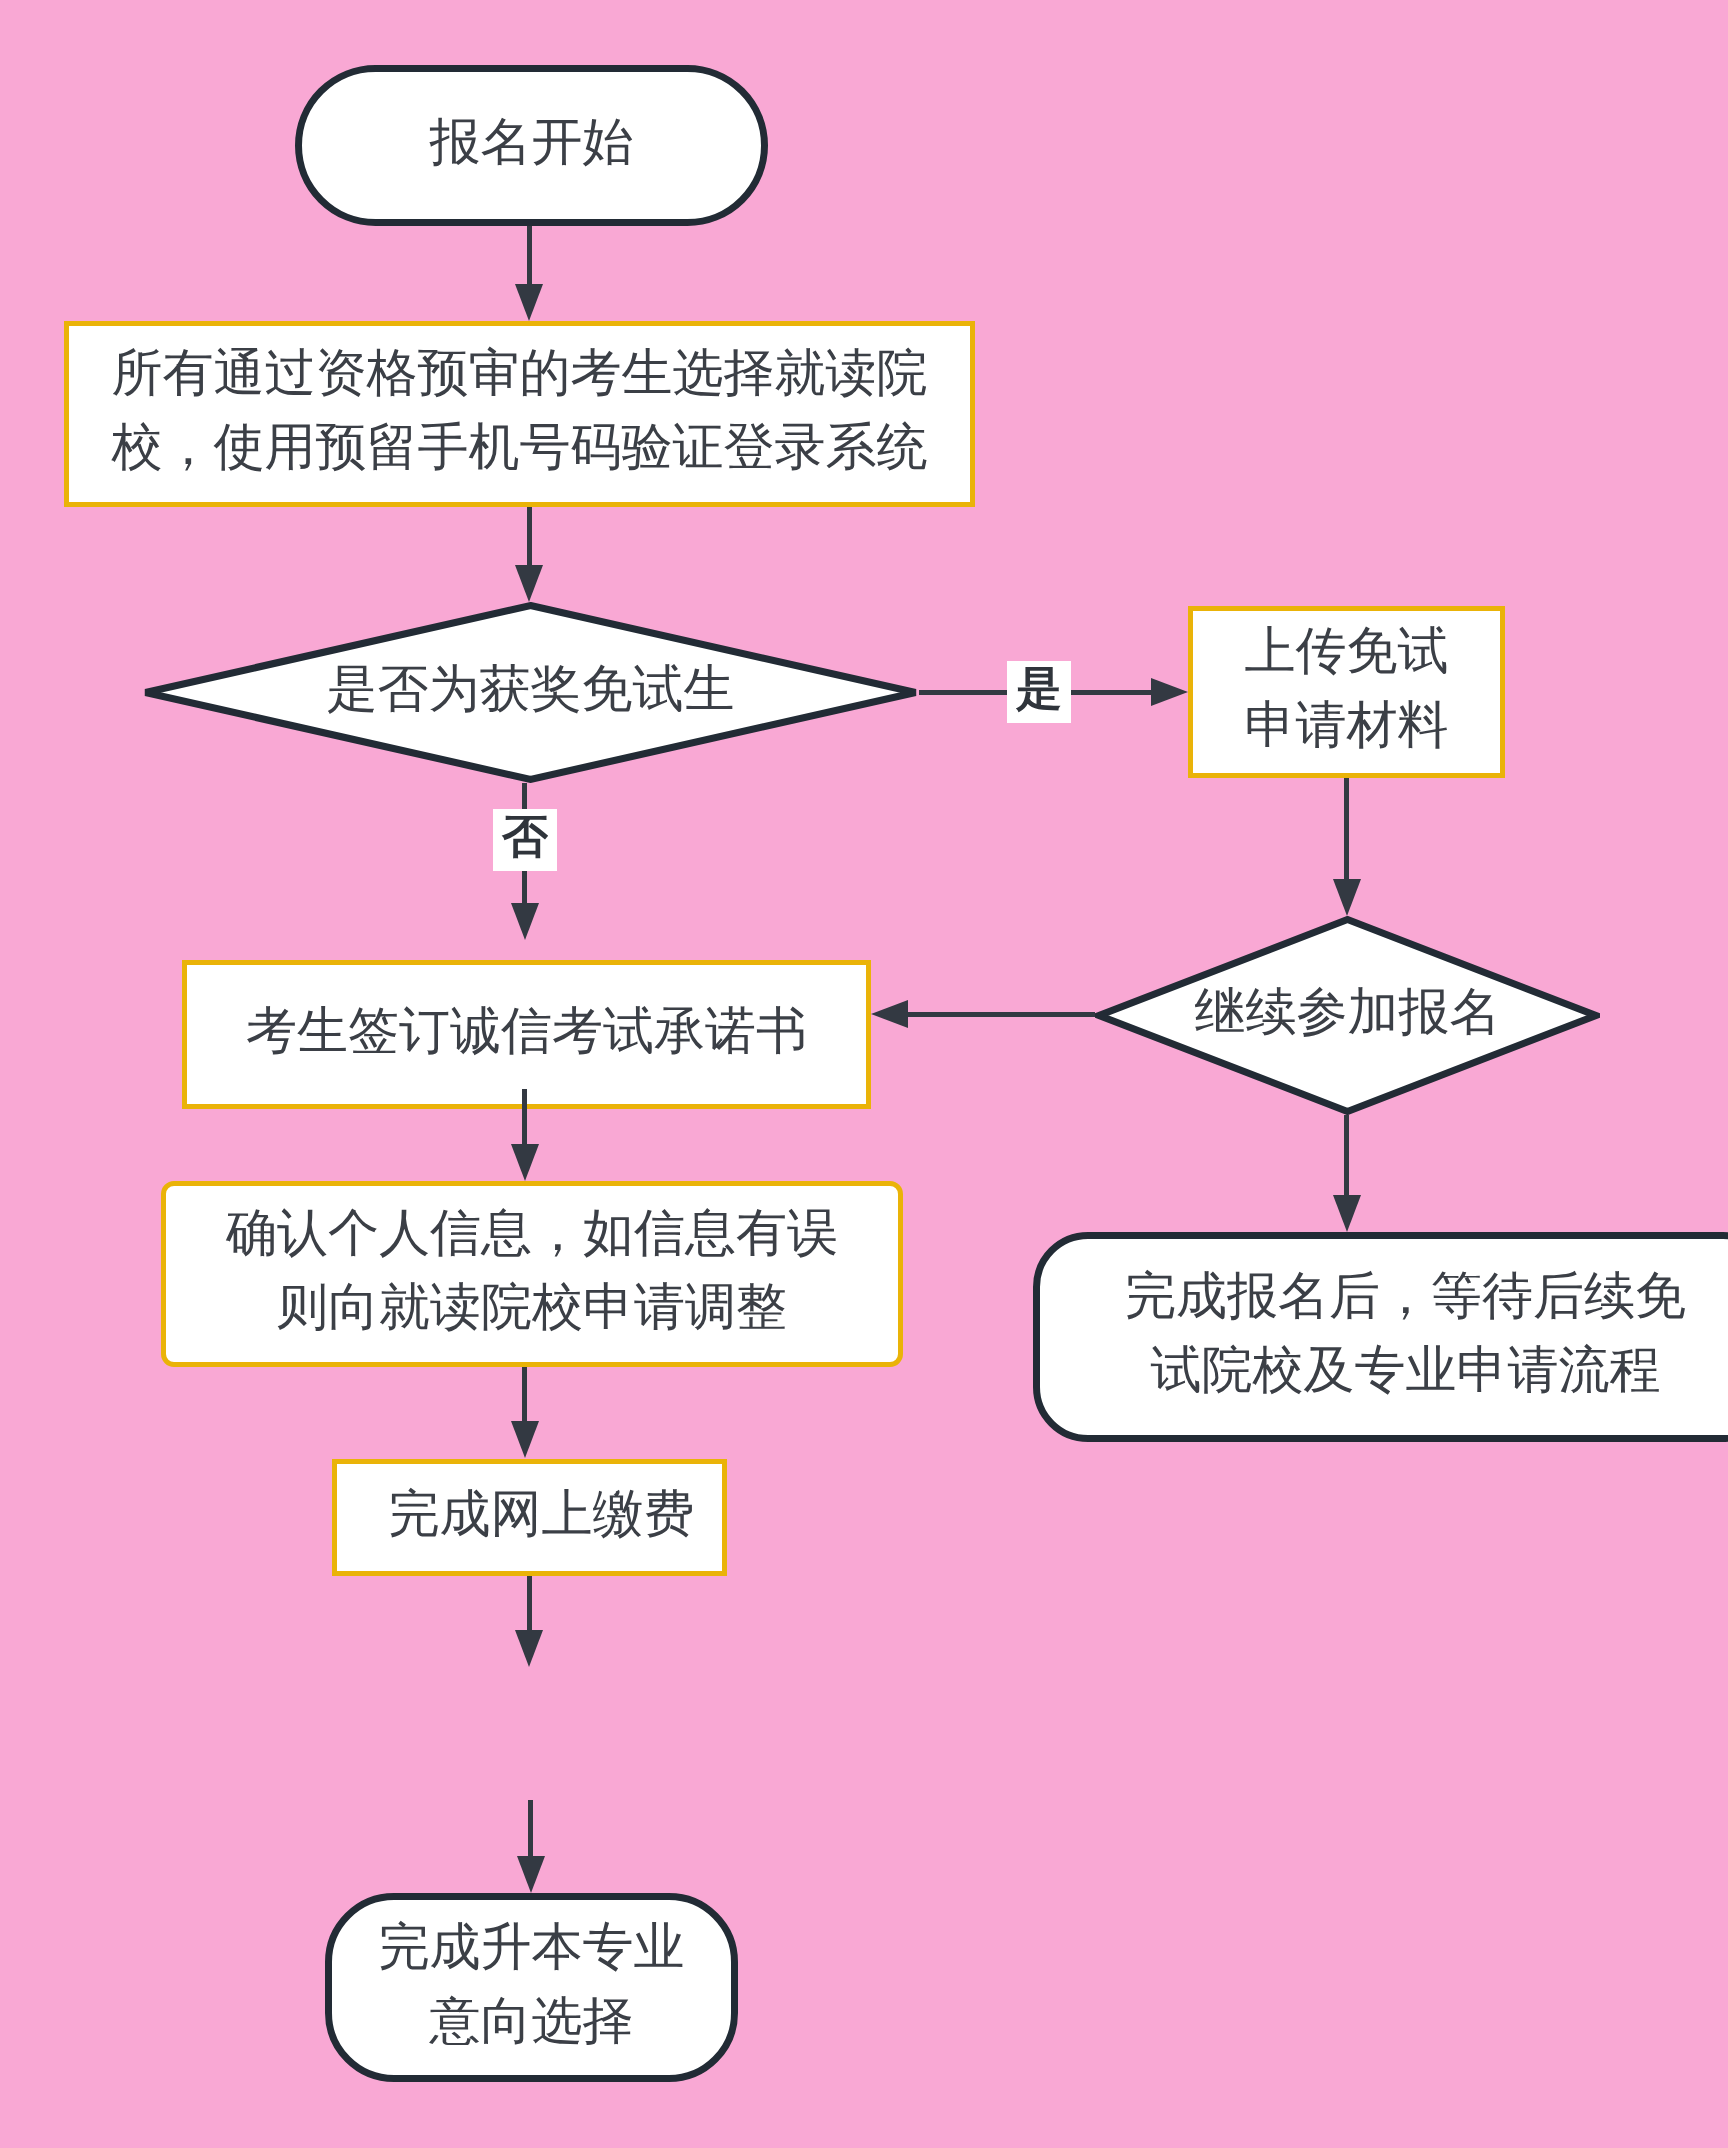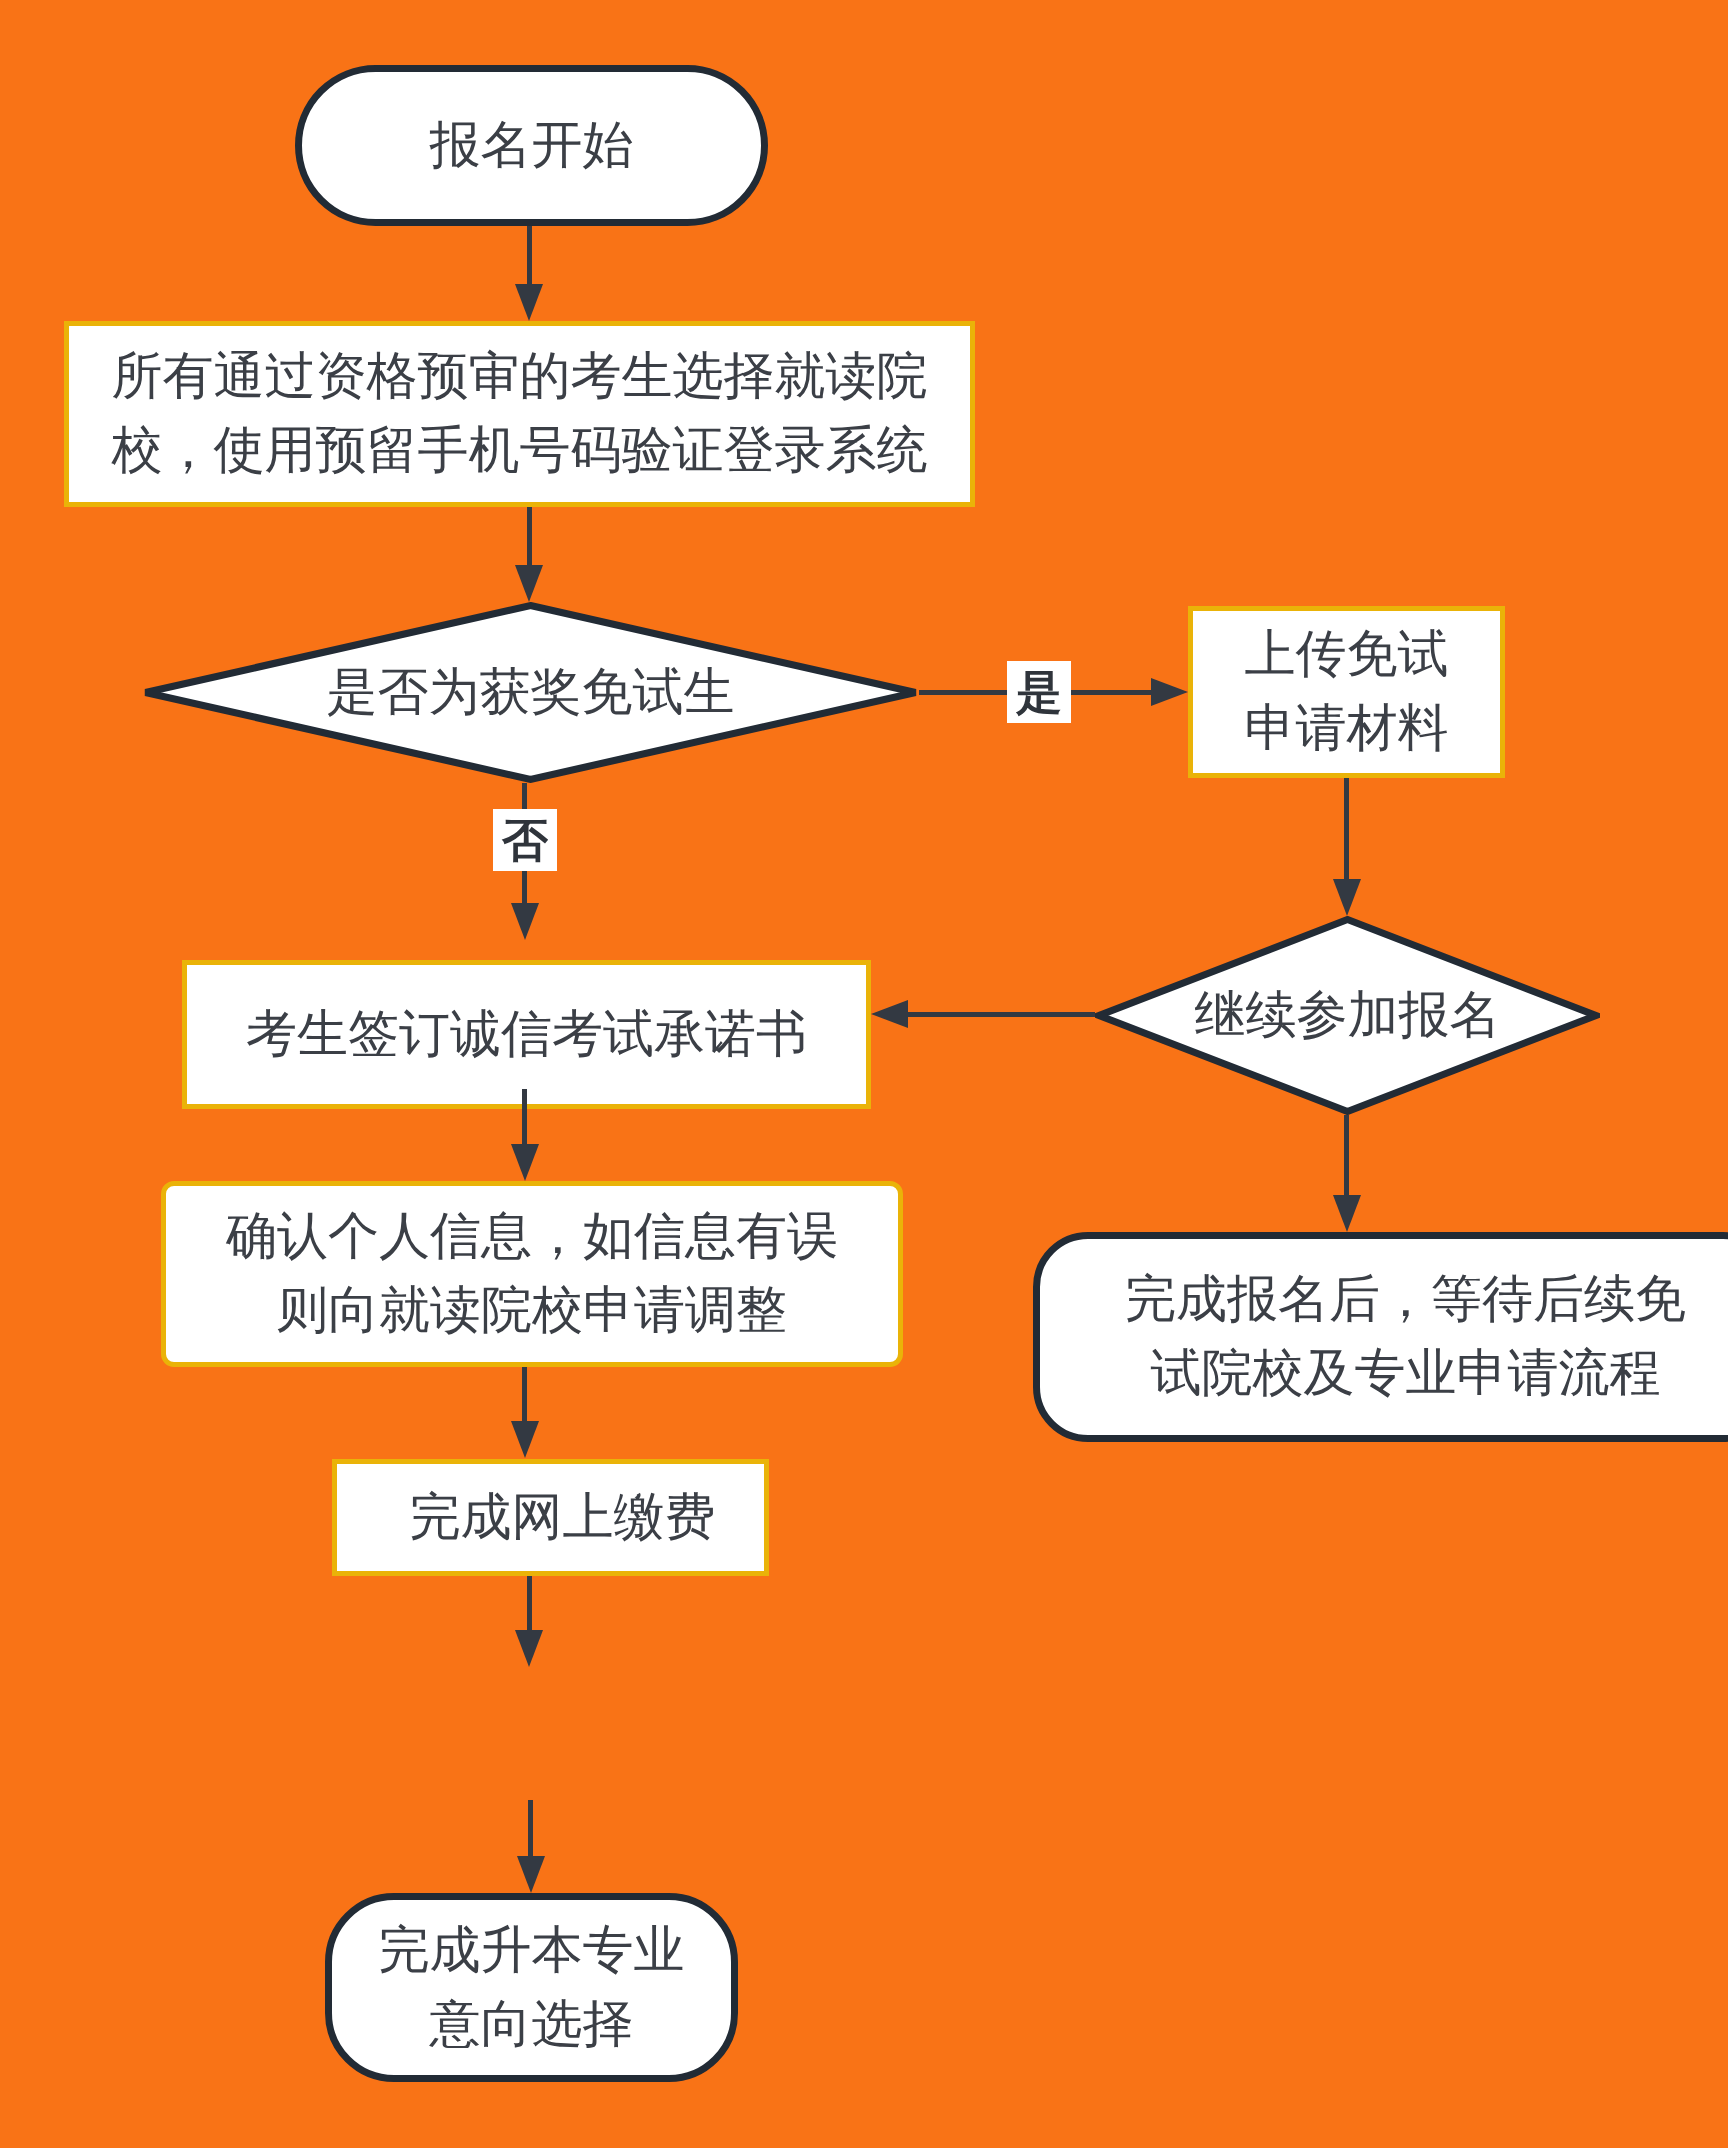--- a/index.html
+++ b/index.html
@@ -1,18 +1,18 @@
 <!DOCTYPE html>
 <html style="font-size:14px"><head>
 <meta charset="utf-8">
 <style>
   html,body{margin:0;padding:0;background:#ffffff;}
   .canvas{
-    position:relative;width:1729px;height:2148px;background:#f97316;
-    font-family:Liberation Serif, serif;
+    position:relative;width:1729px;height:2148px;background:#f9a8d4;
+    font-family:Liberation Mono, monospace;
     color:#3b3f46;overflow:hidden;
   }
   .node{
     position:absolute;box-sizing:border-box;background:#ffffff;
     display:flex;align-items:center;justify-content:center;
     text-align:center;font-size:51px;line-height:1.45;
     white-space:pre-line;color:#3b3f46;
   }
   .proc{border:5px solid #eab308;}
   .term{border:7px solid #222b35;}
@@ -75,21 +75,21 @@
   <div class="node proc" style="left:161px;top:1181px;width:742px;height:186px;border-radius:13px;">
     <span>确认个人信息，如信息有误
 则向就读院校申请调整</span>
   </div>
 
   <div class="node term" style="left:1033px;top:1232px;width:745px;height:210px;border-radius:55px;">
     <span>完成报名后，等待后续免
 试院校及专业申请流程</span>
   </div>
 
-  <div class="node proc" style="left:332px;top:1459px;width:437px;height:117px;padding-left:24px;">
+  <div class="node proc" style="left:332px;top:1459px;width:395px;height:117px;padding-left:24px;">
     <span>完成网上缴费</span>
   </div>
 
 
   <div class="node term" style="left:325px;top:1893px;width:413px;height:189px;border-radius:69px;">
     <span>完成升本专业
 意向选择</span>
   </div>
 
   <div class="vline" style="left:527px;top:226px;height:59px;"></div>

